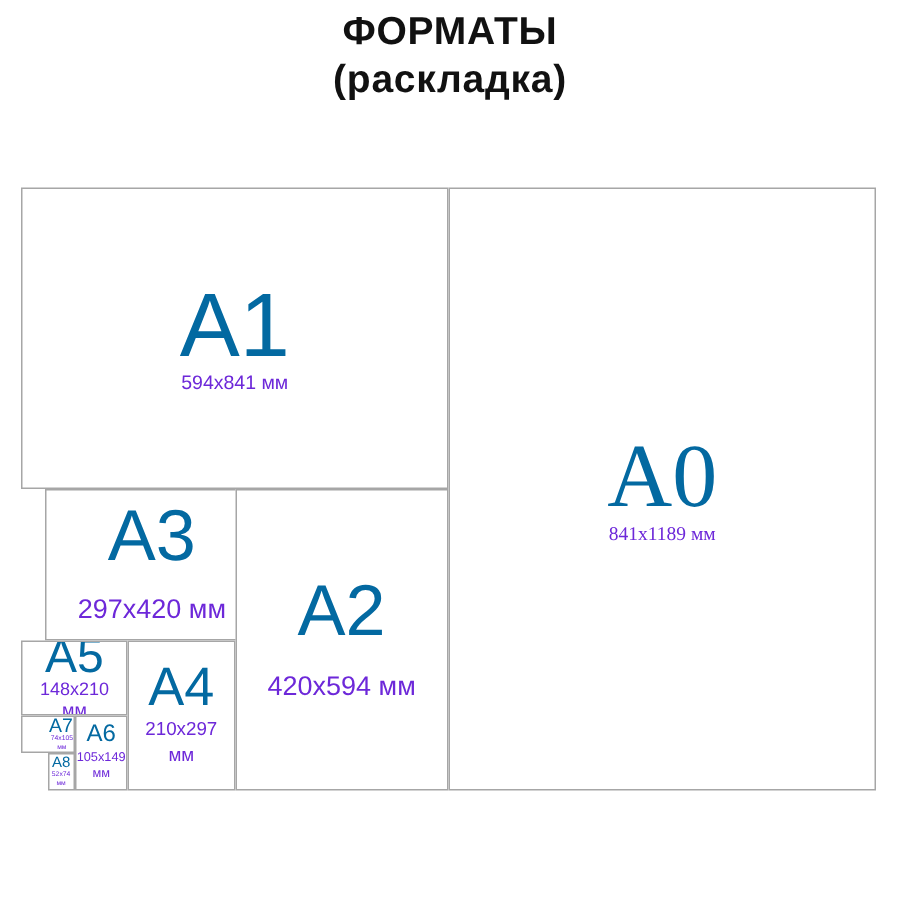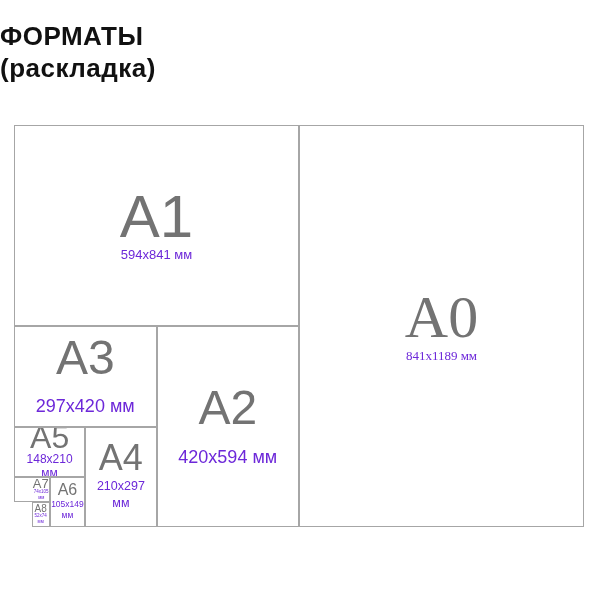--- a/index.html
+++ b/index.html
@@ -12,23 +12,24 @@
     color: #111111;
     overflow: hidden;
   }
   .page {
     position: relative;
     width: 600px;
     height: 600px;
   }
   .title-block {
     position: absolute;
-    top: 20px;
+    top: 4px;
     left: 0;
     width: 600px;
+    text-align: center;
     font-weight: bold;
     font-size: 26px;
     line-height: 32px;
     letter-spacing: 0.5px;
     color: #111111;
   }
   .diagram {
     position: absolute;
     left: 14px;
     top: 125px;
@@ -43,31 +44,31 @@
     display: flex;
     flex-direction: column;
     align-items: center;
     justify-content: center;
     text-align: center;
     overflow: hidden;
   }
   
   .p-a1 { left: 0;       top: 0;      width: 50%;    height: 50%;   }
   .p-a0 { left: 50%;     top: 0;      width: 50%;    height: 100%; font-family: Liberation Serif, serif;  }
-  .p-a3 { left: 0;       top: 50%;    width: 25%;    height: 25%;   }
+  .p-a3 { left: 16px;       top: 50%;    width: 25%;    height: 25%;   }
   .p-a2 { left: 25%;     top: 50%;    width: 25%;    height: 50%;   }
   .p-a5 { left: 0;       top: 75%;    width: 12.5%;  height: 12.5%; }
   .p-a4 { left: 12.5%;   top: 75%;    width: 12.5%;  height: 25%;   }
   .p-a7 { left: 0;       top: 87.5%;  width: 6.25%;  height: 6.25%; align-items: flex-end; }
   .p-a6 { left: 6.25%;   top: 87.5%;  width: 6.25%;  height: 12.5%; }
   .p-a8 { left: 3.125%;  top: 93.75%; width: 3.125%; height: 6.25%; }
 
   .label {
     font-weight: 400;
-    color: #737373;
+    color: #0369a1;
     line-height: 0.95;
     white-space: nowrap;
   }
   .dims { color: #6d28d9; }
   .dims span { display: block; text-align: center; white-space: nowrap; }
   .dims span:empty { display: none; }
 
   .p-a0 .label, .p-a1 .label { font-size: 60px; }
   .p-a0 .dims,  .p-a1 .dims  { font-size: 13px; line-height: 1.2; margin-top: 2px; }
 

